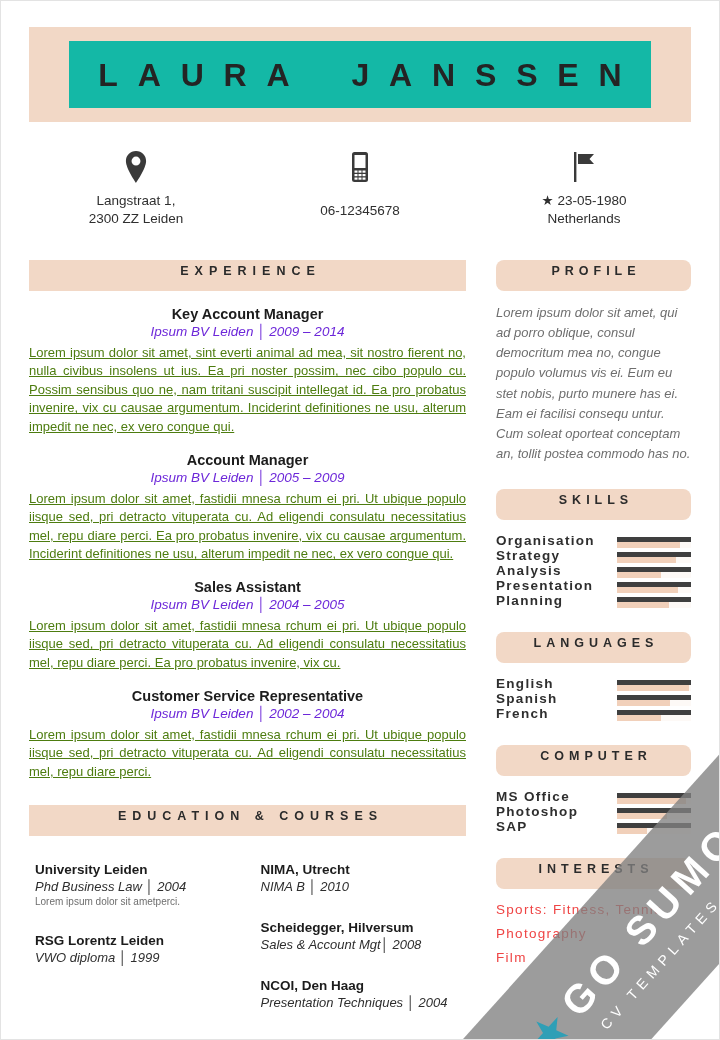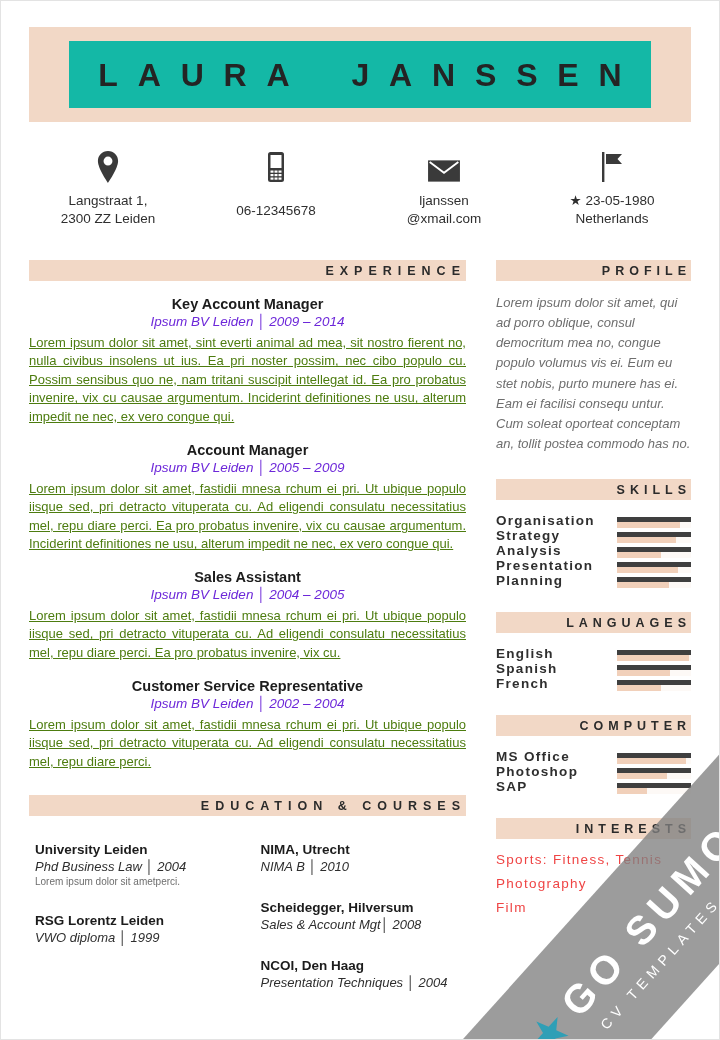--- a/index.html
+++ b/index.html
@@ -49,29 +49,29 @@
   .cicon svg{display:block;}
   .clines{text-align:center;font-size:13.5px;color:#2f2f2f;line-height:1.32;}
   .clines.single{margin-top:10px;}
   .clines span{display:block;}
   
   .content{display:flex;gap:30px;margin:32px 28px 0;}
   .col-left{width:437px;flex:none;}
   .col-right{flex:1;min-width:0;}
   .section-bar{
     background:#f2d8c6;
-    text-align:right;
+    text-align:center;
     font-weight:700;
     font-size:12.5px;
     letter-spacing:6px;
     text-indent:6px;
     color:#2b2b2b;
-    padding:4px 0 3px;
-  }
-  .col-right .section-bar{letter-spacing:5px;text-indent:5px;}
+    padding:4px 0 13px;
+  }
+  .col-right .section-bar{letter-spacing:5px;text-indent:5px;border-radius:8px;}
   .mt{margin-top:24px;}
   
   .xp{margin-top:15px;}
   .xp-title{font-size:14.5px;font-weight:700;color:#1c1c1c;text-align:center;}
   .xp-sub{font-size:13.5px;font-style:italic;color:#6d28d9;text-align:center;margin-top:2px;}
   .xp-body{margin-top:5px;text-align:justify;font-size:13px;color:#4d7c0f;line-height:1.43;text-decoration:underline;}
   
   .edu-grid{display:flex;gap:26px;margin-top:14px;padding:0 6px;}
   .edu-col{flex:1;margin-top:12px;}
   .edu-item{margin-bottom:26px;}
@@ -143,32 +143,20 @@
               <rect x="14.5" y="26.5" width="3" height="2.2"></rect>
             </g>
           </svg>
       </span>
       <div class="clines single">
         <span>06-12345678</span>
       </div>
     </div>
     <div class="contact-item">
       <span class="cicon">
-        <svg width="34" height="26" viewBox="0 0 32 24">
-            <rect x="1" y="2" width="30" height="20" fill="#3a3a3a"></rect>
-            <path d="M2.5 3.5l13.5 10.2L29.5 3.5" stroke="#fff" stroke-width="1.8" fill="none"></path>
-          </svg>
-      </span>
-      <div class="clines">
-        <span>ljanssen</span>
-        <span>@xmail.com</span>
-      </div>
-    </div>
-    <div class="contact-item">
-      <span class="cicon">
         <svg width="28" height="34" viewBox="0 0 28 32">
             <rect x="4" y="1" width="2.4" height="30" fill="#3a3a3a"></rect>
             <path d="M8 3h16l-4.5 5L24 13H8z" fill="#3a3a3a"></path>
           </svg>
       </span>
       <div class="clines">
         <span>★ 23-05-1980</span>
         <span>Netherlands</span>
       </div>
     </div>

